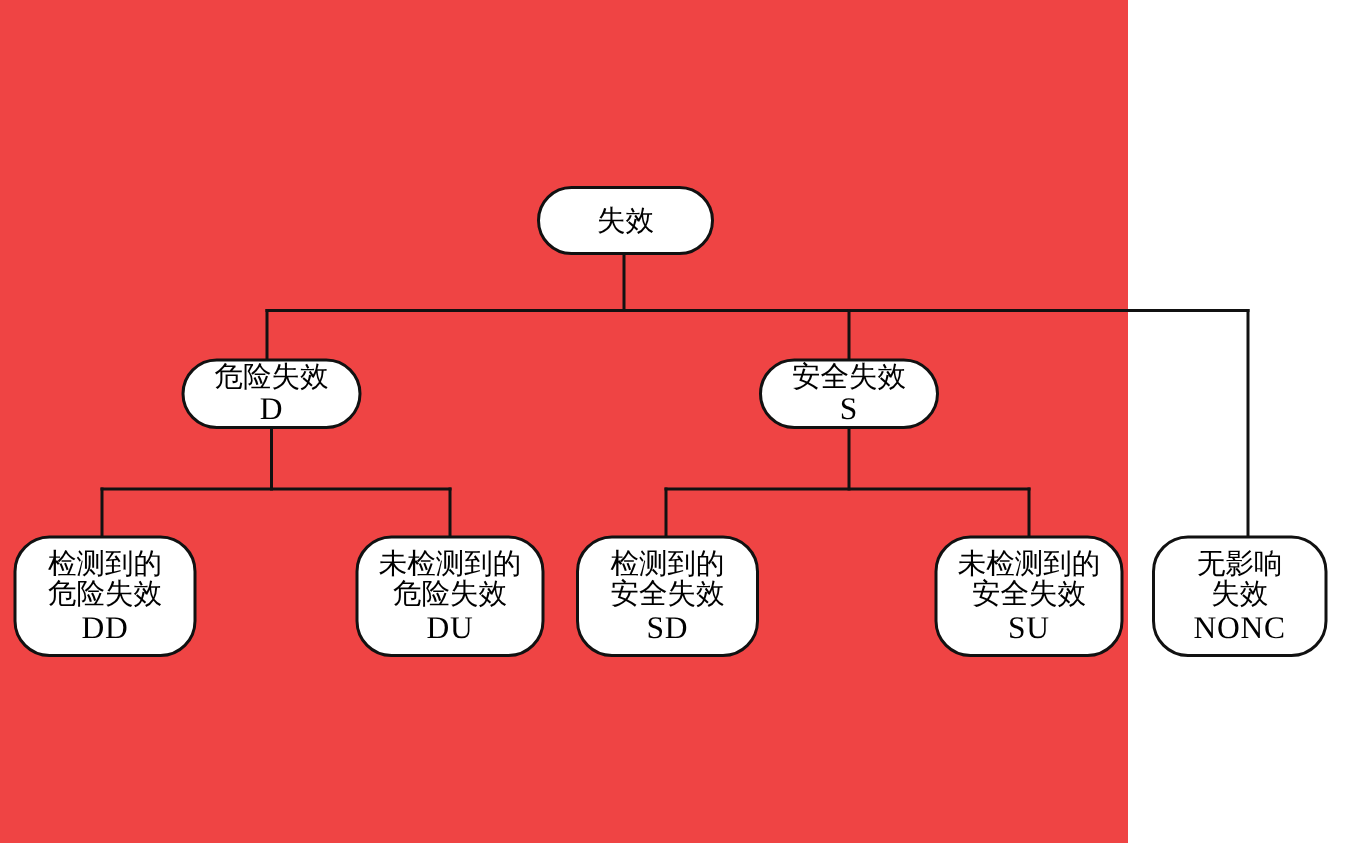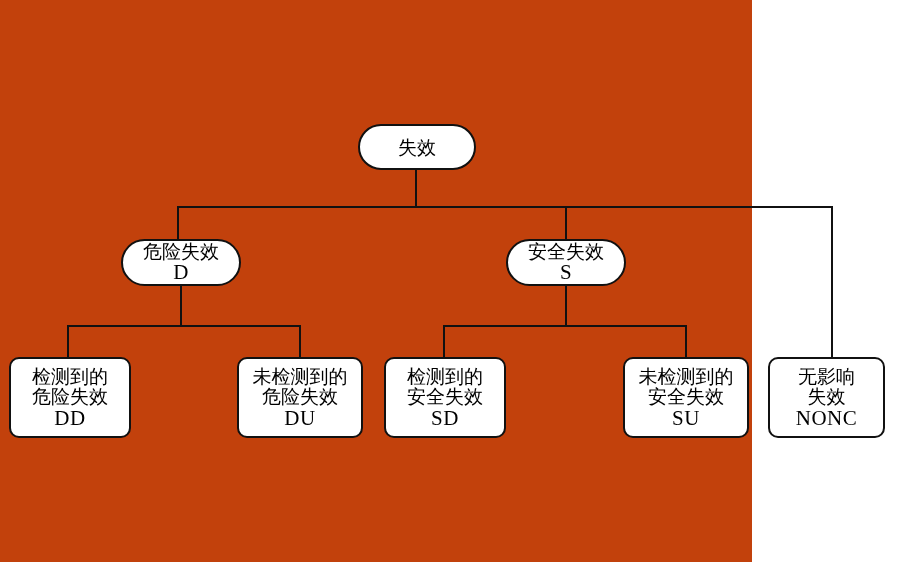--- a/index.html
+++ b/index.html
@@ -10,21 +10,21 @@
   body {
     width: 900px;
     height: 562px;
     font-family: "Liberation Serif", "DejaVu Serif", serif;
     overflow: hidden;
   }
   #diagram-root {
     position: relative;
     width: 752px;
     height: 562px;
-    background: #c2410c;
+    background: #ef4444;
   }
   #edge-layer {
     position: absolute;
     left: 0;
     top: 0;
     width: 900px;
     height: 562px;
   }
   .node {
     position: absolute;
@@ -50,21 +50,21 @@
     letter-spacing: 0px;
   }
   .lat {
     font-family: "Liberation Serif", "DejaVu Serif", serif;
     font-size: 21px;
     letter-spacing: 0.5px;
   }
   
   .pill { border-radius: 26px; }
   
-  .rrect { border-radius: 10px; }
+  .rrect { border-radius: 24px; }
 </style>
 </head>
 <body>
 
 <div id="diagram-root">
 
   <svg id="edge-layer" viewBox="0 0 900 562" width="900" height="562" xmlns="http://www.w3.org/2000/svg">
     <g id="edges" fill="none" stroke="#111111" stroke-width="2" stroke-linecap="square">
         <polyline points="416,170 416,207"></polyline>
         <polyline points="178,207 832,207"></polyline>

